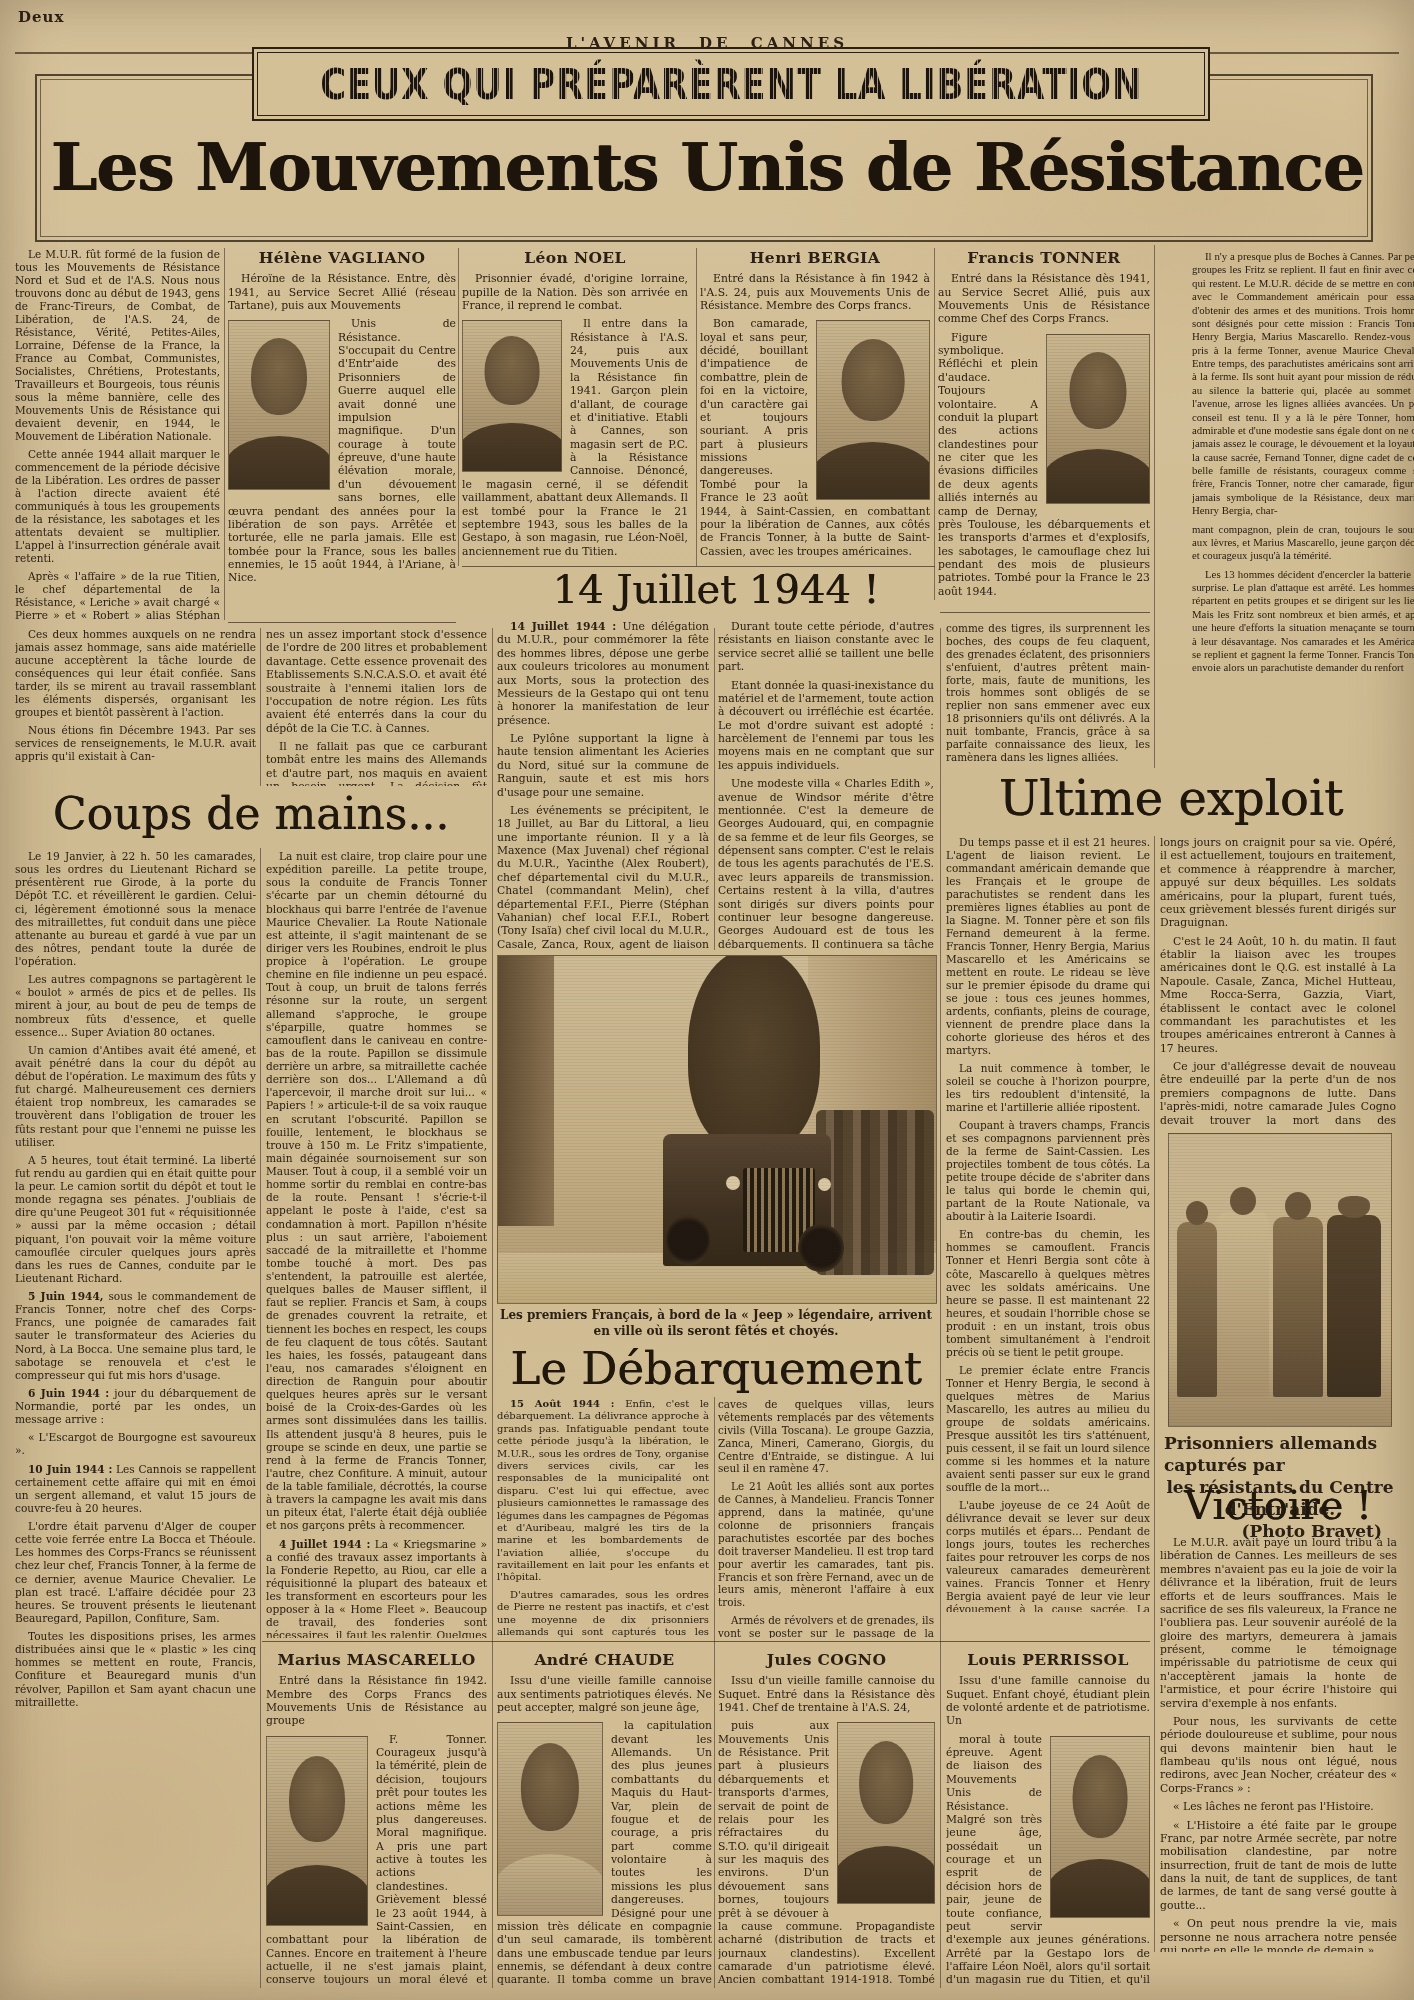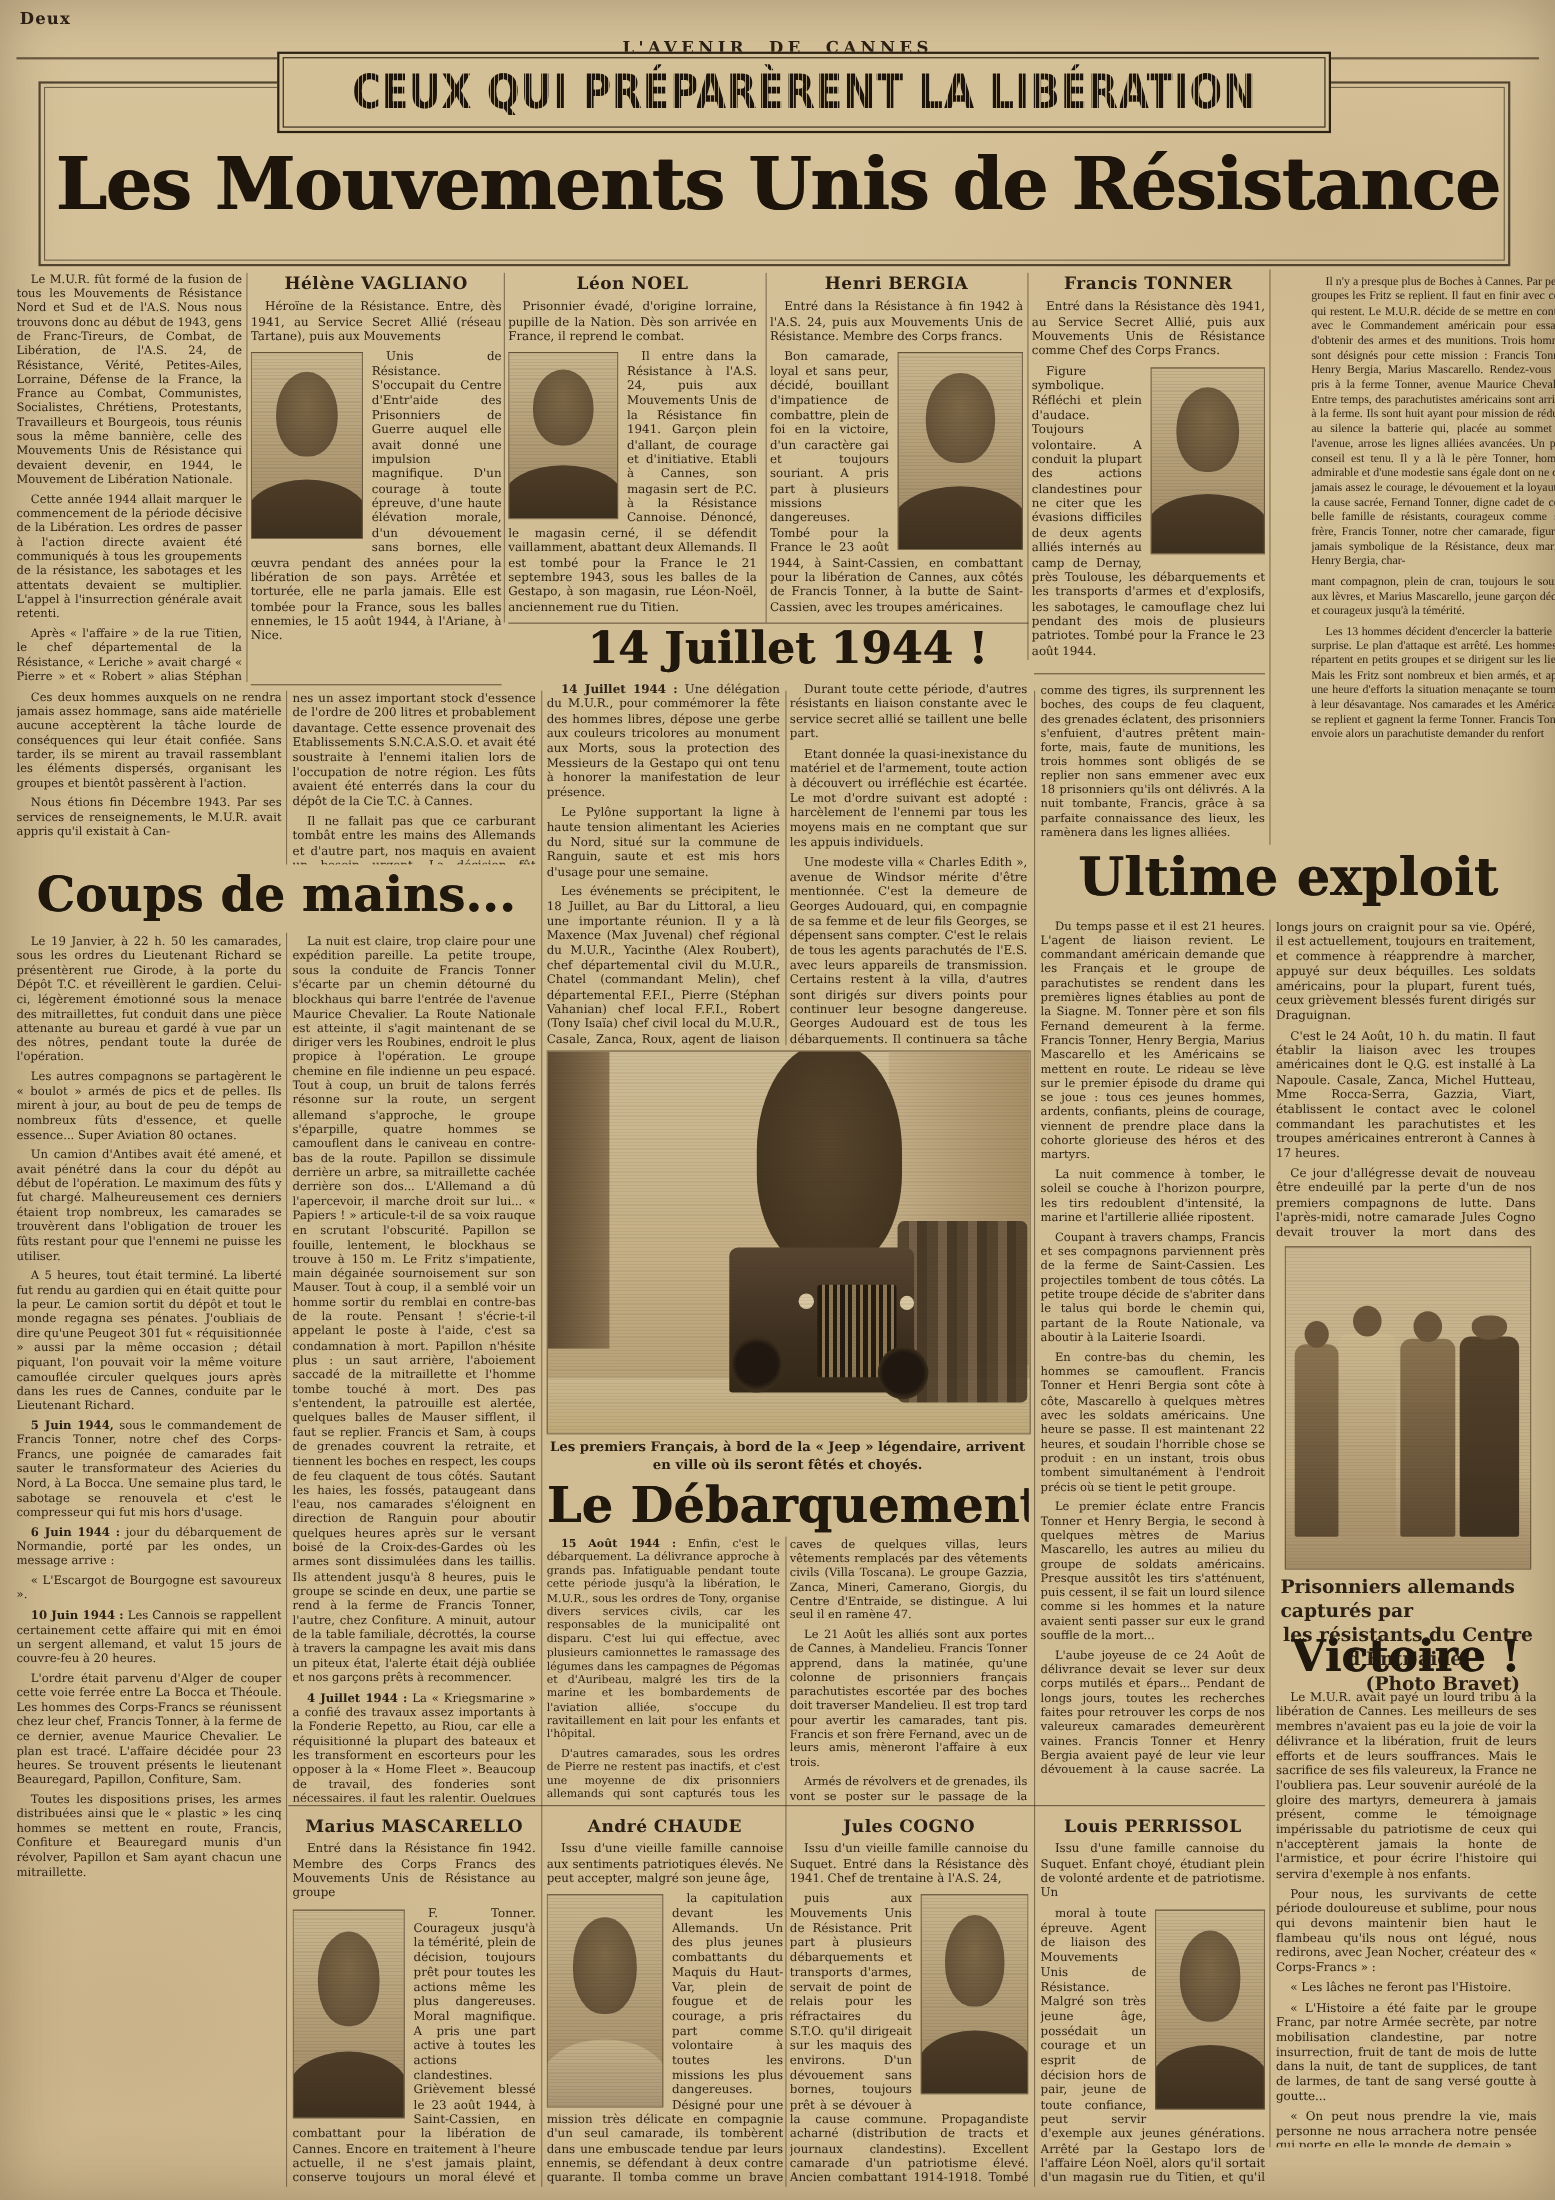--- a/index.html
+++ b/index.html
@@ -27,21 +27,21 @@
   .frame{border:2px solid rgba(45,33,18,.78);}
   .frame-inner{position:absolute;inset:3px;border:1px solid rgba(45,33,18,.6);}
   .banner-box{background:#d4c097;border:2px solid #2c2013;z-index:5;text-align:center;}
   .banner-inner{position:absolute;inset:3px;border:1px solid #2c2013;display:flex;align-items:center;justify-content:center;overflow:hidden;}
   .banner-text{font-family:"DejaVu Sans",sans-serif;font-weight:900;font-size:43px;color:#1d150b;
     transform:scaleX(.82);white-space:nowrap;letter-spacing:1px;}
   .banner-stripes{position:absolute;inset:4px;pointer-events:none;
     background:repeating-linear-gradient(90deg, rgba(212,192,151,0) 0 3px, rgba(212,192,151,.75) 3px 4px);}
   .headline{font-weight:bold;text-align:center;font-size:66px;letter-spacing:-1px;color:#1d150b;
     text-shadow:1px 0 0 #1d150b;white-space:nowrap;}
-  .sec-h{position:absolute;font-weight:bold;text-align:center;color:#21180d;text-shadow:.5px 0 0 #21180d;white-space:nowrap;overflow:hidden;}
+  .sec-h{position:absolute;font-weight:normal;text-align:center;color:#21180d;text-shadow:.5px 0 0 #21180d;white-space:nowrap;overflow:hidden;}
   .caption{position:absolute;text-align:center;font-weight:bold;font-size:12px;line-height:1.3;}
   .photo{position:absolute;overflow:hidden;border:1px solid rgba(52,38,20,.55);}
   .photo .ht{position:absolute;inset:0;background:repeating-linear-gradient(0deg,rgba(58,44,24,.07) 0 1px,transparent 1px 3px);}
   .portrait{position:relative;overflow:hidden;border:1px solid rgba(52,38,20,.55);
     background:linear-gradient(180deg,#c9b68f 0%,#b5a07a 45%,#9d8763 100%);}
   .ph-l{float:left;margin:3px 8px 3px 0;}
   .ph-r{float:right;margin:3px 0 3px 8px;}
   .p-head{position:absolute;left:50%;top:10%;width:56%;height:46%;transform:translateX(-50%);
     border-radius:50% 50% 46% 46%;
     background:radial-gradient(ellipse at 50% 38%,#7d6847 0%,#6a563b 62%,#574530 100%);}

